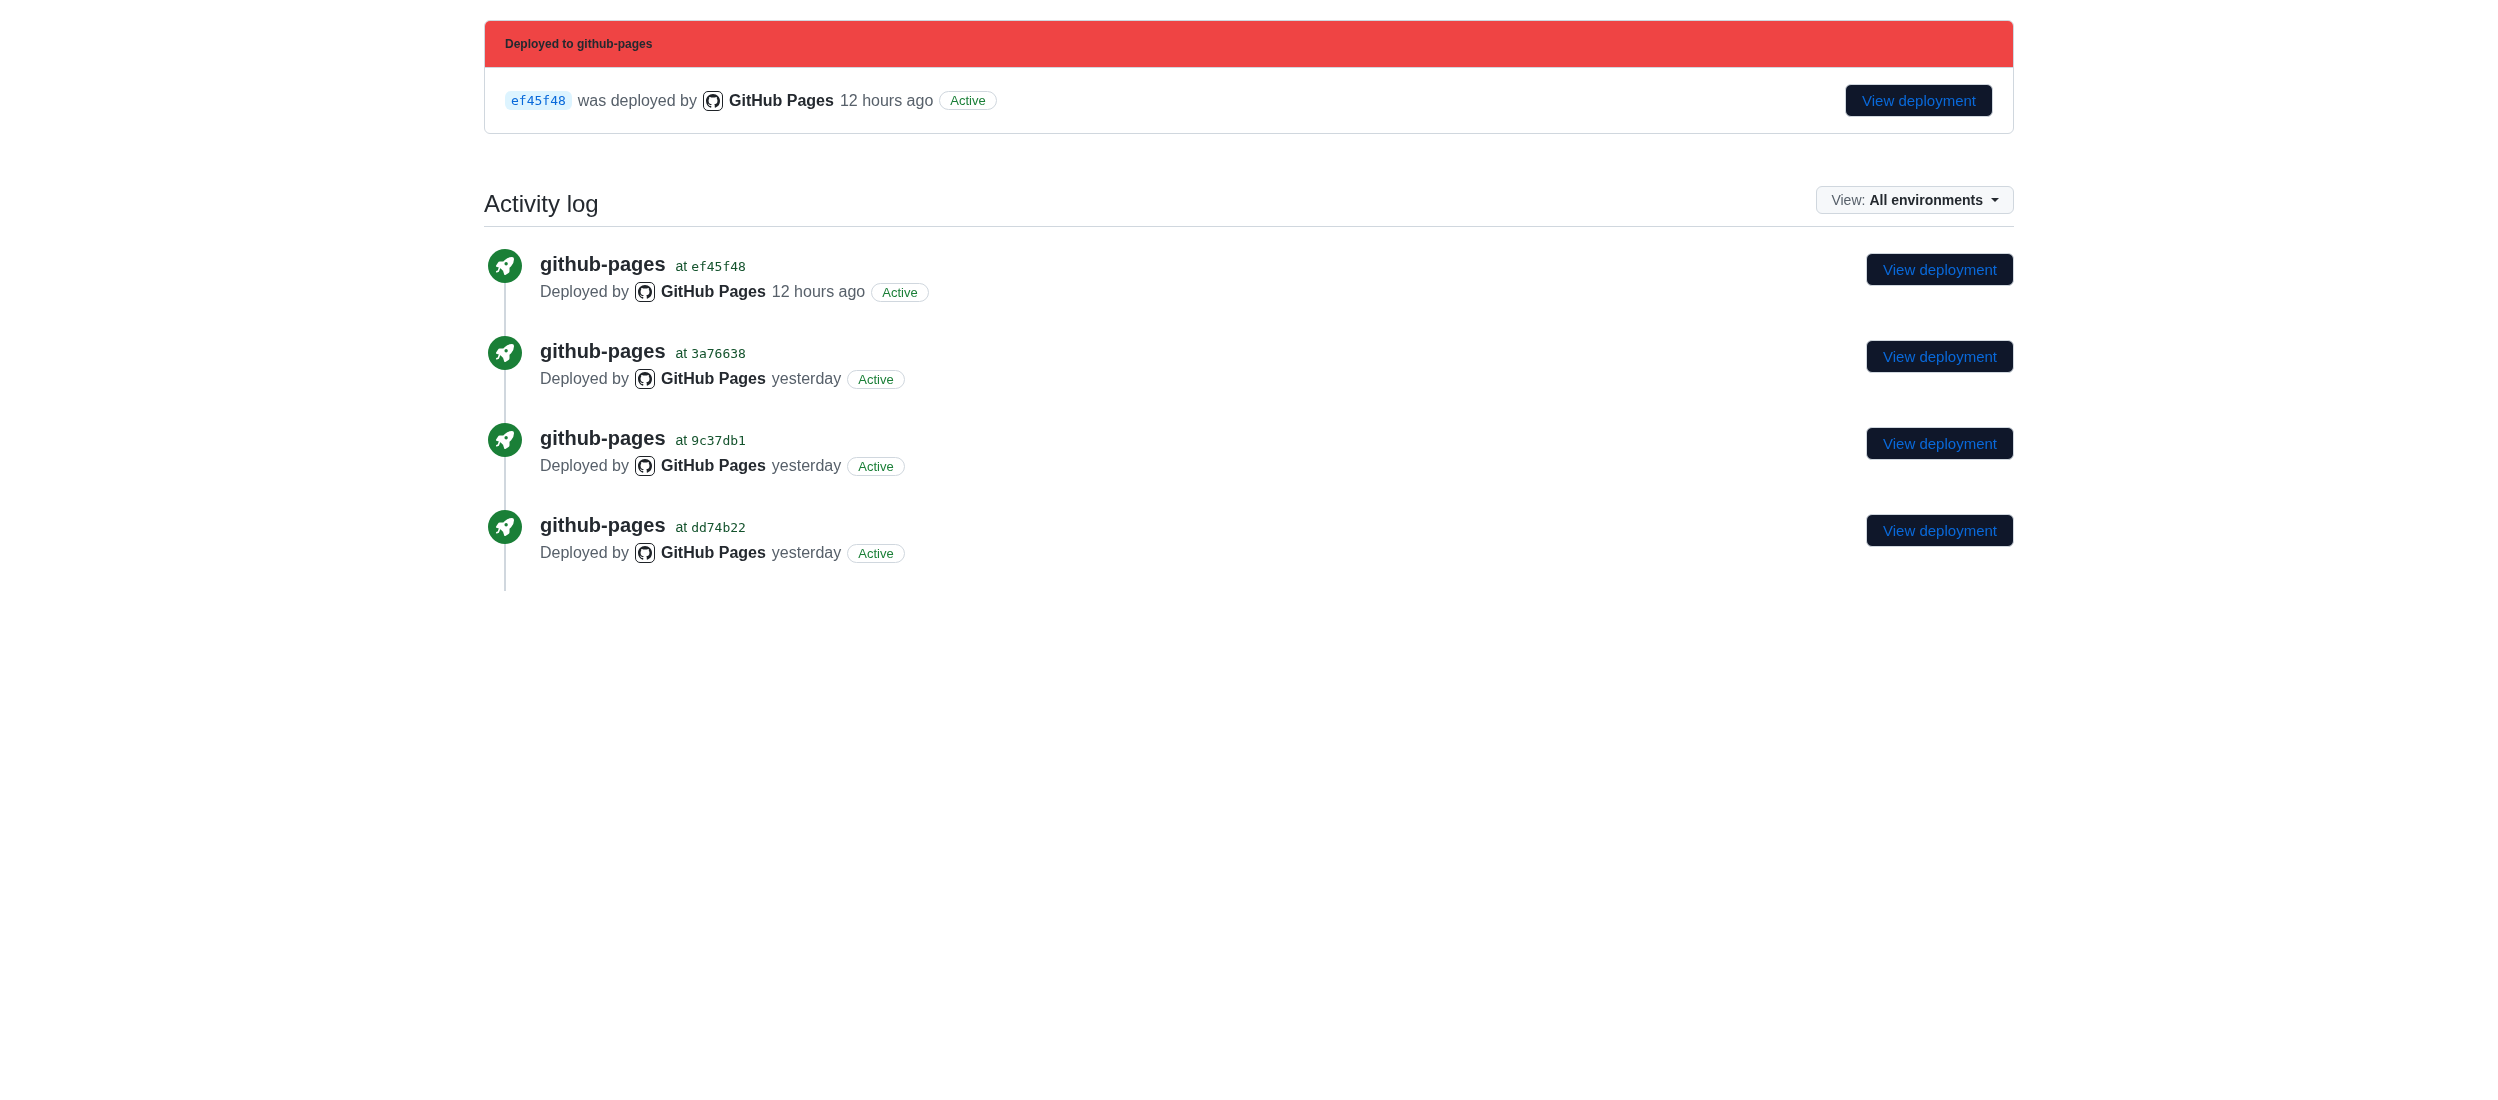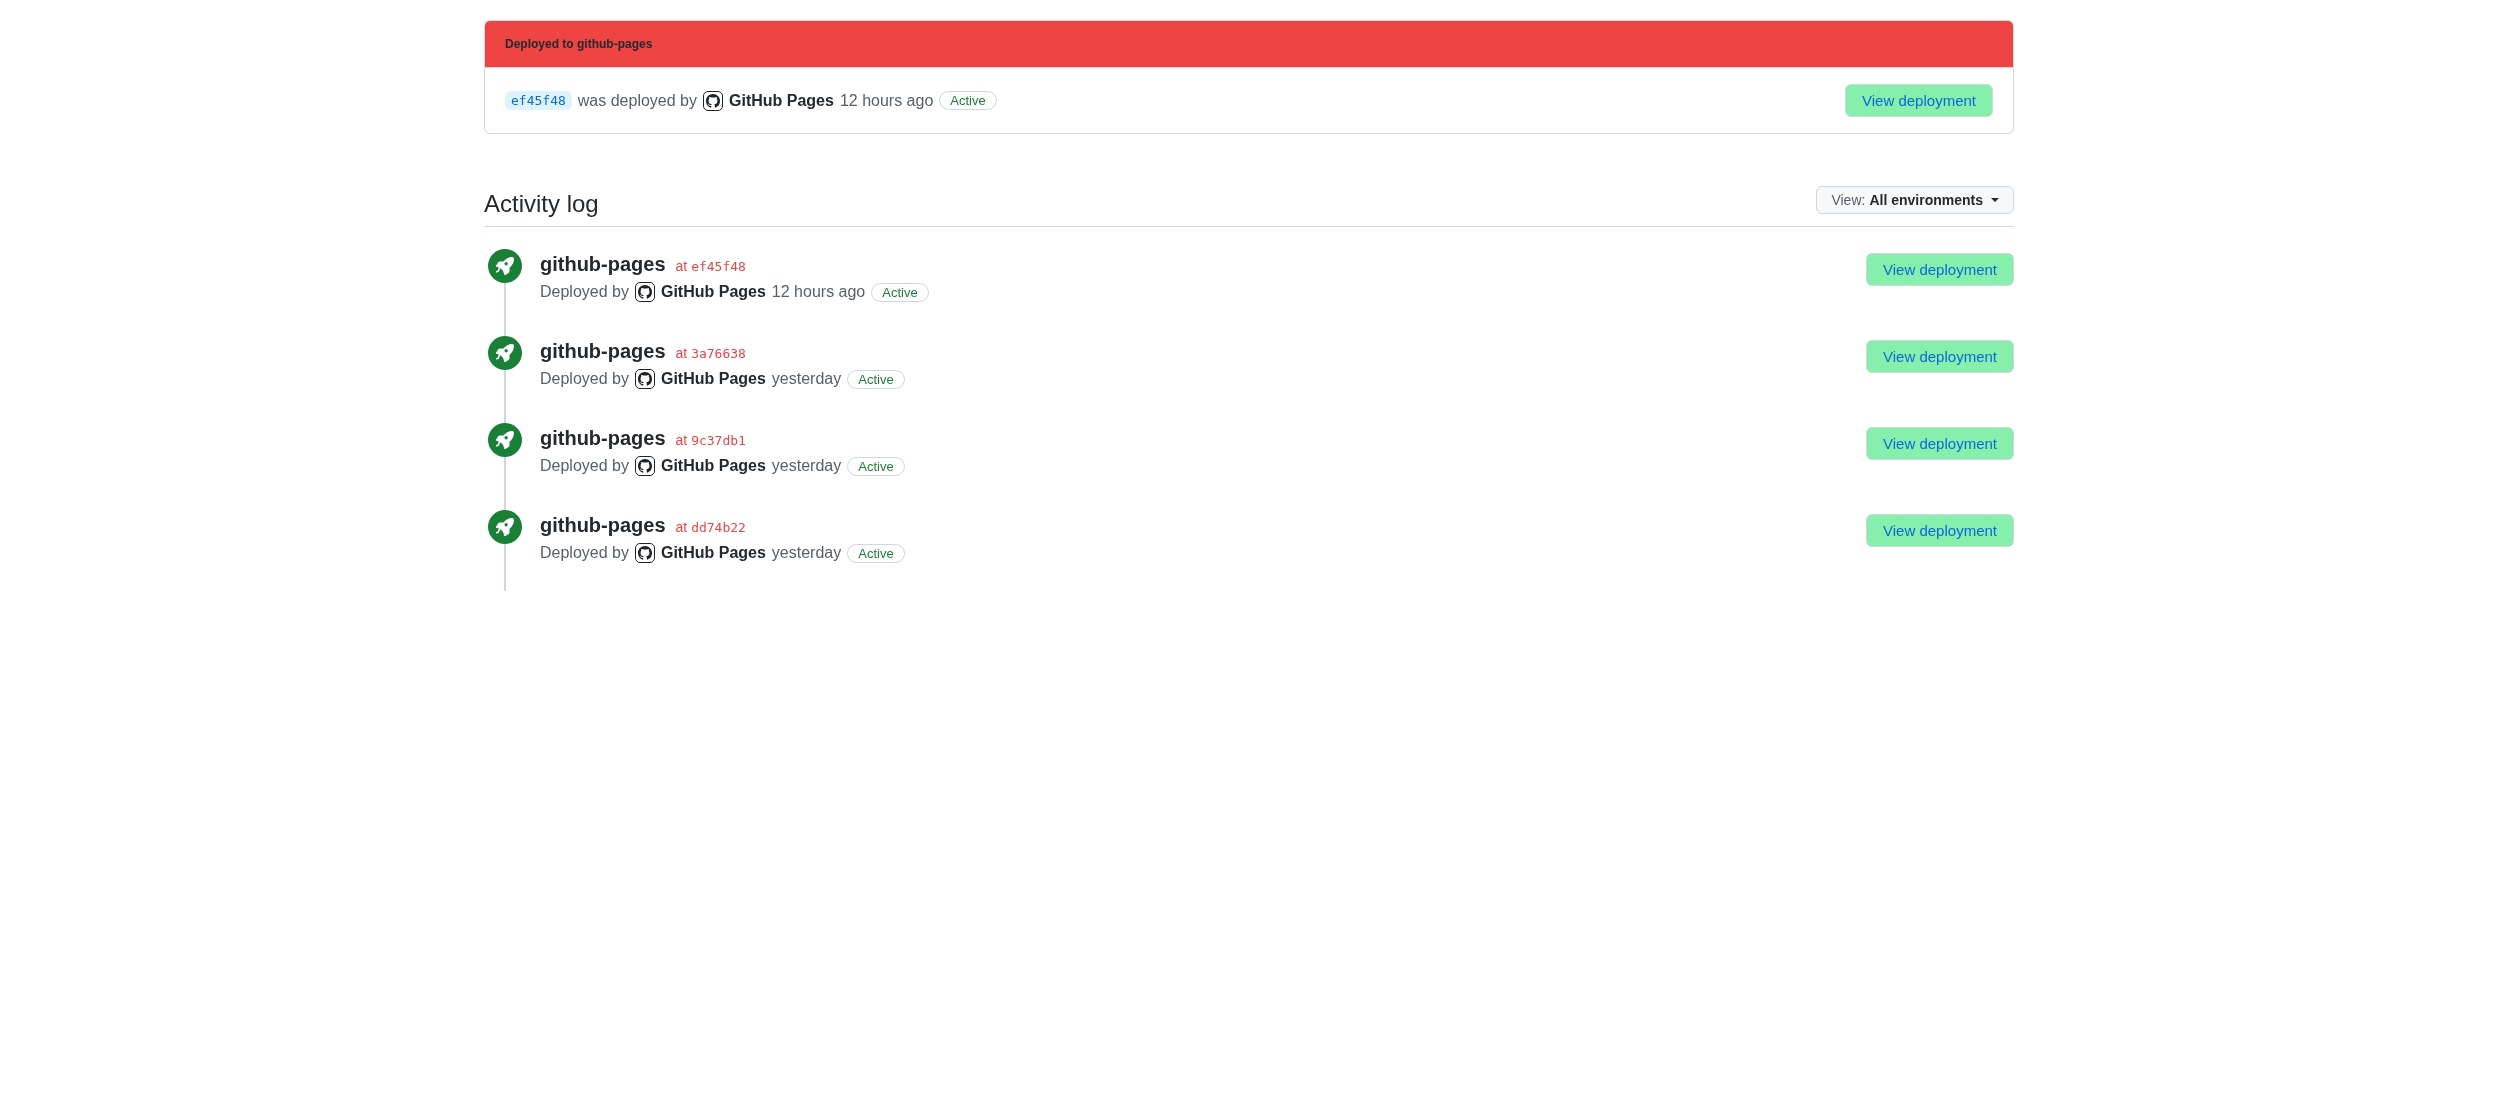--- a/index.html
+++ b/index.html
@@ -58,21 +58,21 @@
   .status-badge {
     border: 1px solid #d0d7de;
     border-radius: 999px;
     padding: 1px 10px;
     font-size: 13px;
     font-weight: 500;
     color: #1a7f37;
   }
   .btn {
     border: 1px solid #d0d7de;
-    background: #86efac;
+    background: #0f172a;
     border-radius: 6px;
     padding: 7px 16px;
     font-size: 15px;
     font-weight: 500;
     color: #0969da;
     cursor: pointer;
   }
 
   .section-header {
     display: flex;
@@ -131,21 +131,21 @@
     border-radius: 50%;
     display: flex;
     align-items: center;
     justify-content: center;
     z-index: 1;
   }
   .timeline-badge svg { width: 18px; height: 18px; fill: #fff; }
   .timeline-body { display: flex; flex-direction: column; gap: 6px; }
   .timeline-title-row { display: flex; align-items: baseline; gap: 10px; }
   .env-name { font-weight: 600; font-size: 20px; }
-  .at-text { color: #ef4444; font-size: 14px; }
+  .at-text { color: #14532d; font-size: 14px; }
   .deploy-sub { display: flex; align-items: center; gap: 6px; font-size: 16px; }
 </style>
 </head>
 <body>
 
 <div class="container">
 
   <div class="card">
     <div class="card-header">Deployed to github-pages</div>
     <div class="card-body">

